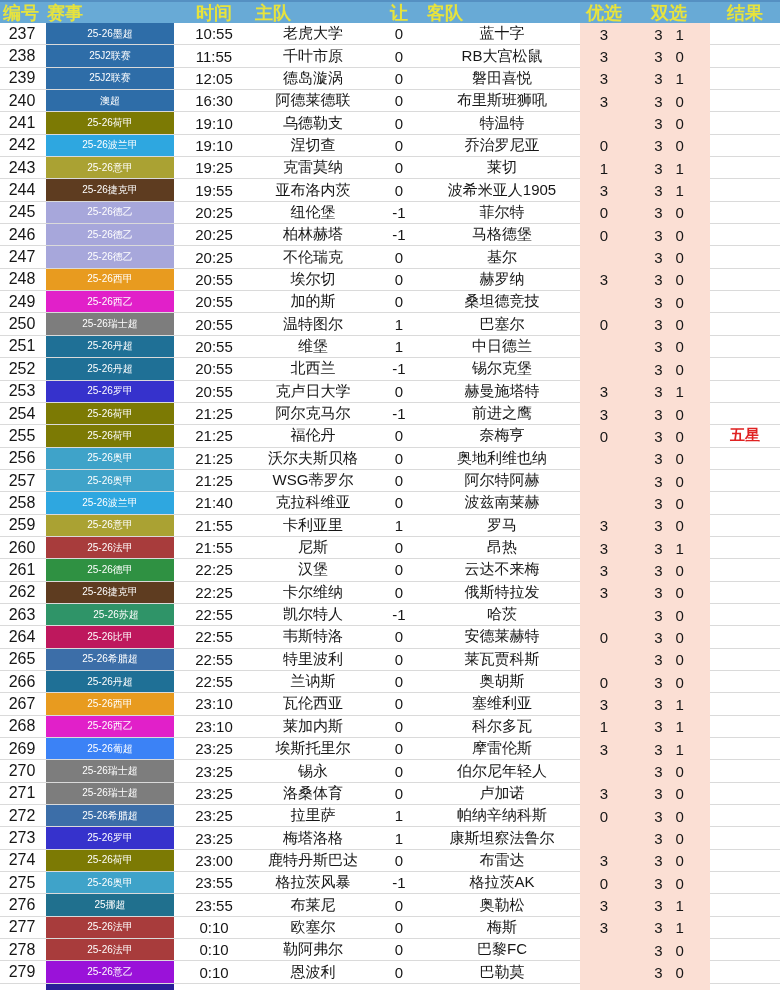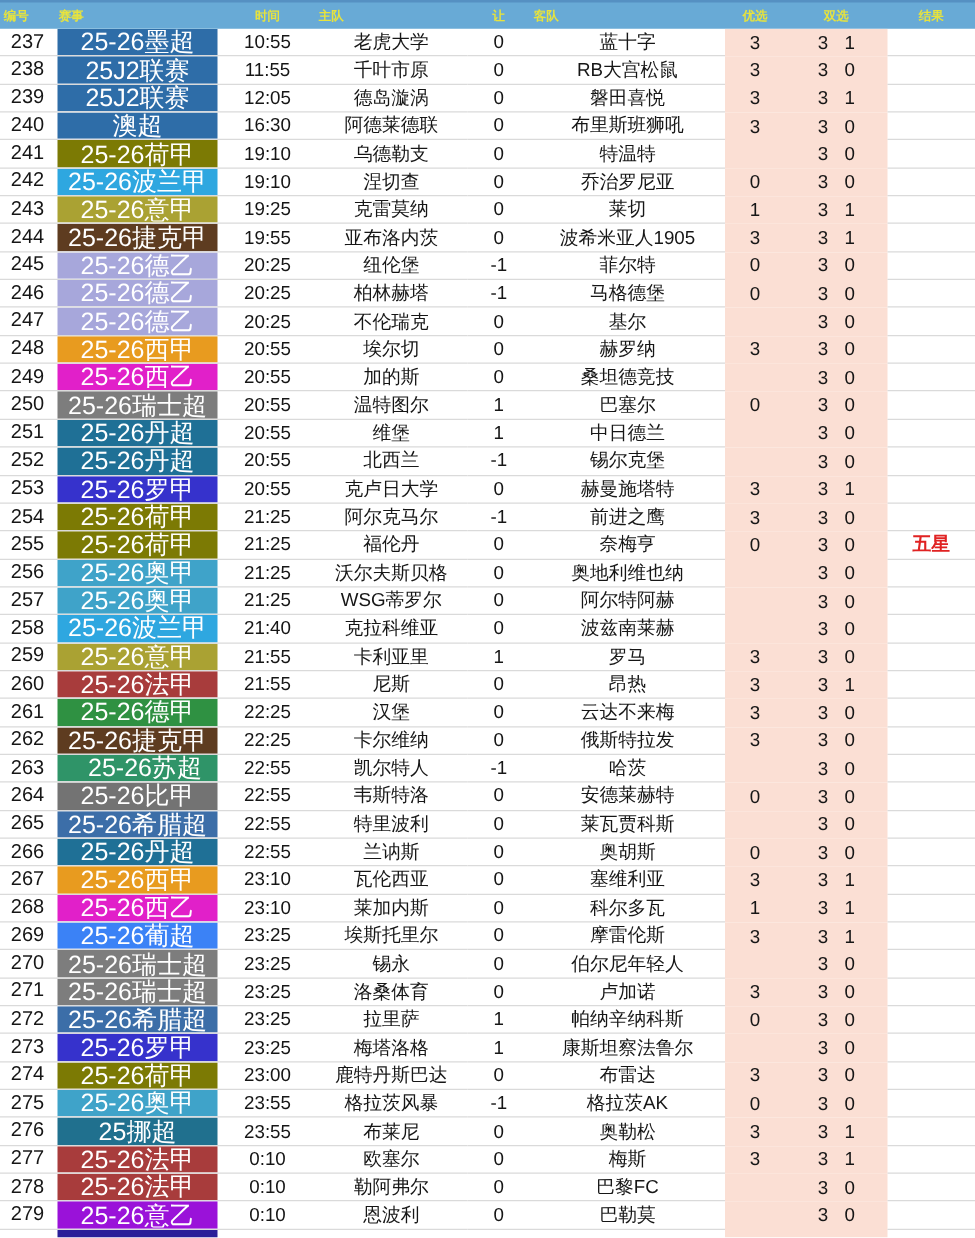--- a/index.html
+++ b/index.html
@@ -8,42 +8,42 @@
     font-family:"Liberation Sans","DejaVu Sans",sans-serif;
     -webkit-font-smoothing:antialiased;
   }
   .grid-row{
     display:grid;
     grid-template-columns:44px 132px 76px 122px 50px 156px 48px 82px 70px;
     width:780px;
   }
   
   .thead{
-    height:23px;background:#68aad6;color:#e7e33d;font-weight:bold;font-size:10px;
+    height:23px;background:#68aad6;color:#e7e33d;font-weight:bold;font-size:18px;
     border-top:2px solid #5590c2;box-sizing:border-box;
   }
   .thead .hc{display:flex;align-items:center;height:100%;justify-content:center;overflow:hidden;}
   .thead .hc.left{justify-content:flex-start;padding-left:3px;}
   
   .tbody{height:967px;overflow:hidden;}
   .tbody .grid-row{height:22.35px;}
   .cell{
     display:flex;align-items:center;justify-content:center;
     font-size:15px;color:#161616;box-sizing:border-box;
     border-bottom:1px solid #dadada;overflow:hidden;white-space:nowrap;
     font-weight:500;
   }
   .cell.no{font-size:16px;}
   .cell.pink{background:#fbdfd4;border-bottom:none;}
   .cell.dbl{gap:13px;}
   .cell.result{color:#e02222;font-weight:bold;}
   .cell.league{padding:0 2px;}
   .pill{
     flex:1;height:100%;display:flex;align-items:center;justify-content:center;
-    color:#ffffff;font-size:20px;overflow:hidden;white-space:nowrap;
+    color:#ffffff;font-size:10px;overflow:hidden;white-space:nowrap;
   }
 </style>
 </head>
 <body>
 
 <div class="grid-row thead">
   <div class="hc left">编号</div>
   <div class="hc left">赛事</div>
   <div class="hc">时间</div>
   <div class="hc left">主队</div>
@@ -510,21 +510,21 @@
     <div class="cell pink dbl">
       <span>3</span>
       <span>0</span>
     </div>
     <div class="cell result"></div>
   </div>
 
   <div class="grid-row">
     <div class="cell no">264</div>
     <div class="cell league">
-      <span class="pill" style="background: #737373;">25-26比甲</span>
+      <span class="pill" style="background: #be185d;">25-26比甲</span>
     </div>
     <div class="cell">22:55</div>
     <div class="cell">韦斯特洛</div>
     <div class="cell">0</div>
     <div class="cell">安德莱赫特</div>
     <div class="cell pink">0</div>
     <div class="cell pink dbl">
       <span>3</span>
       <span>0</span>
     </div>

